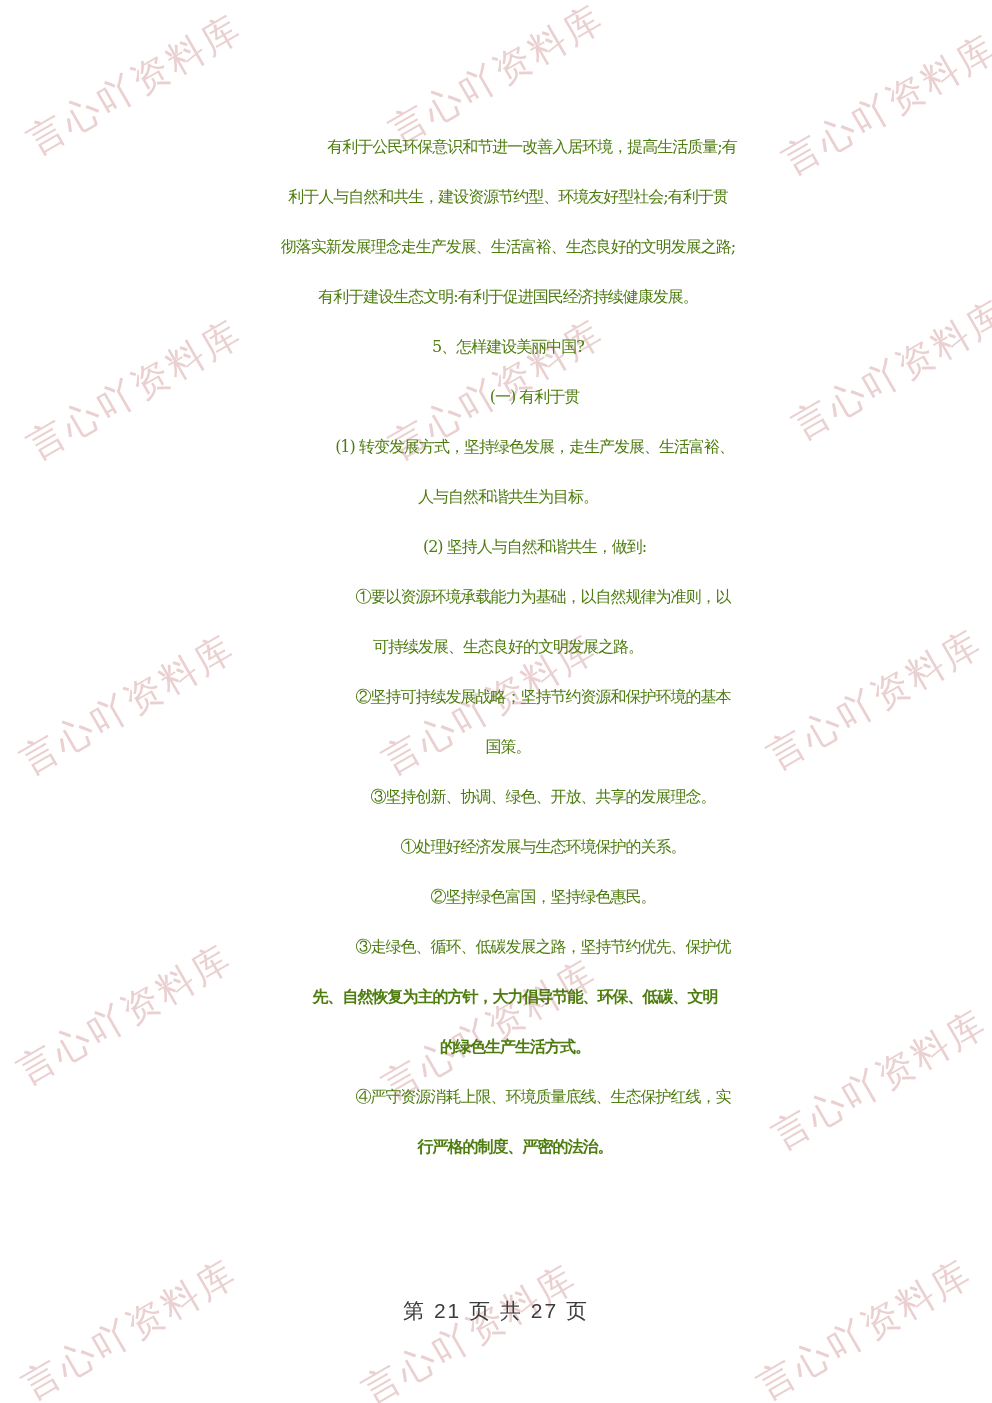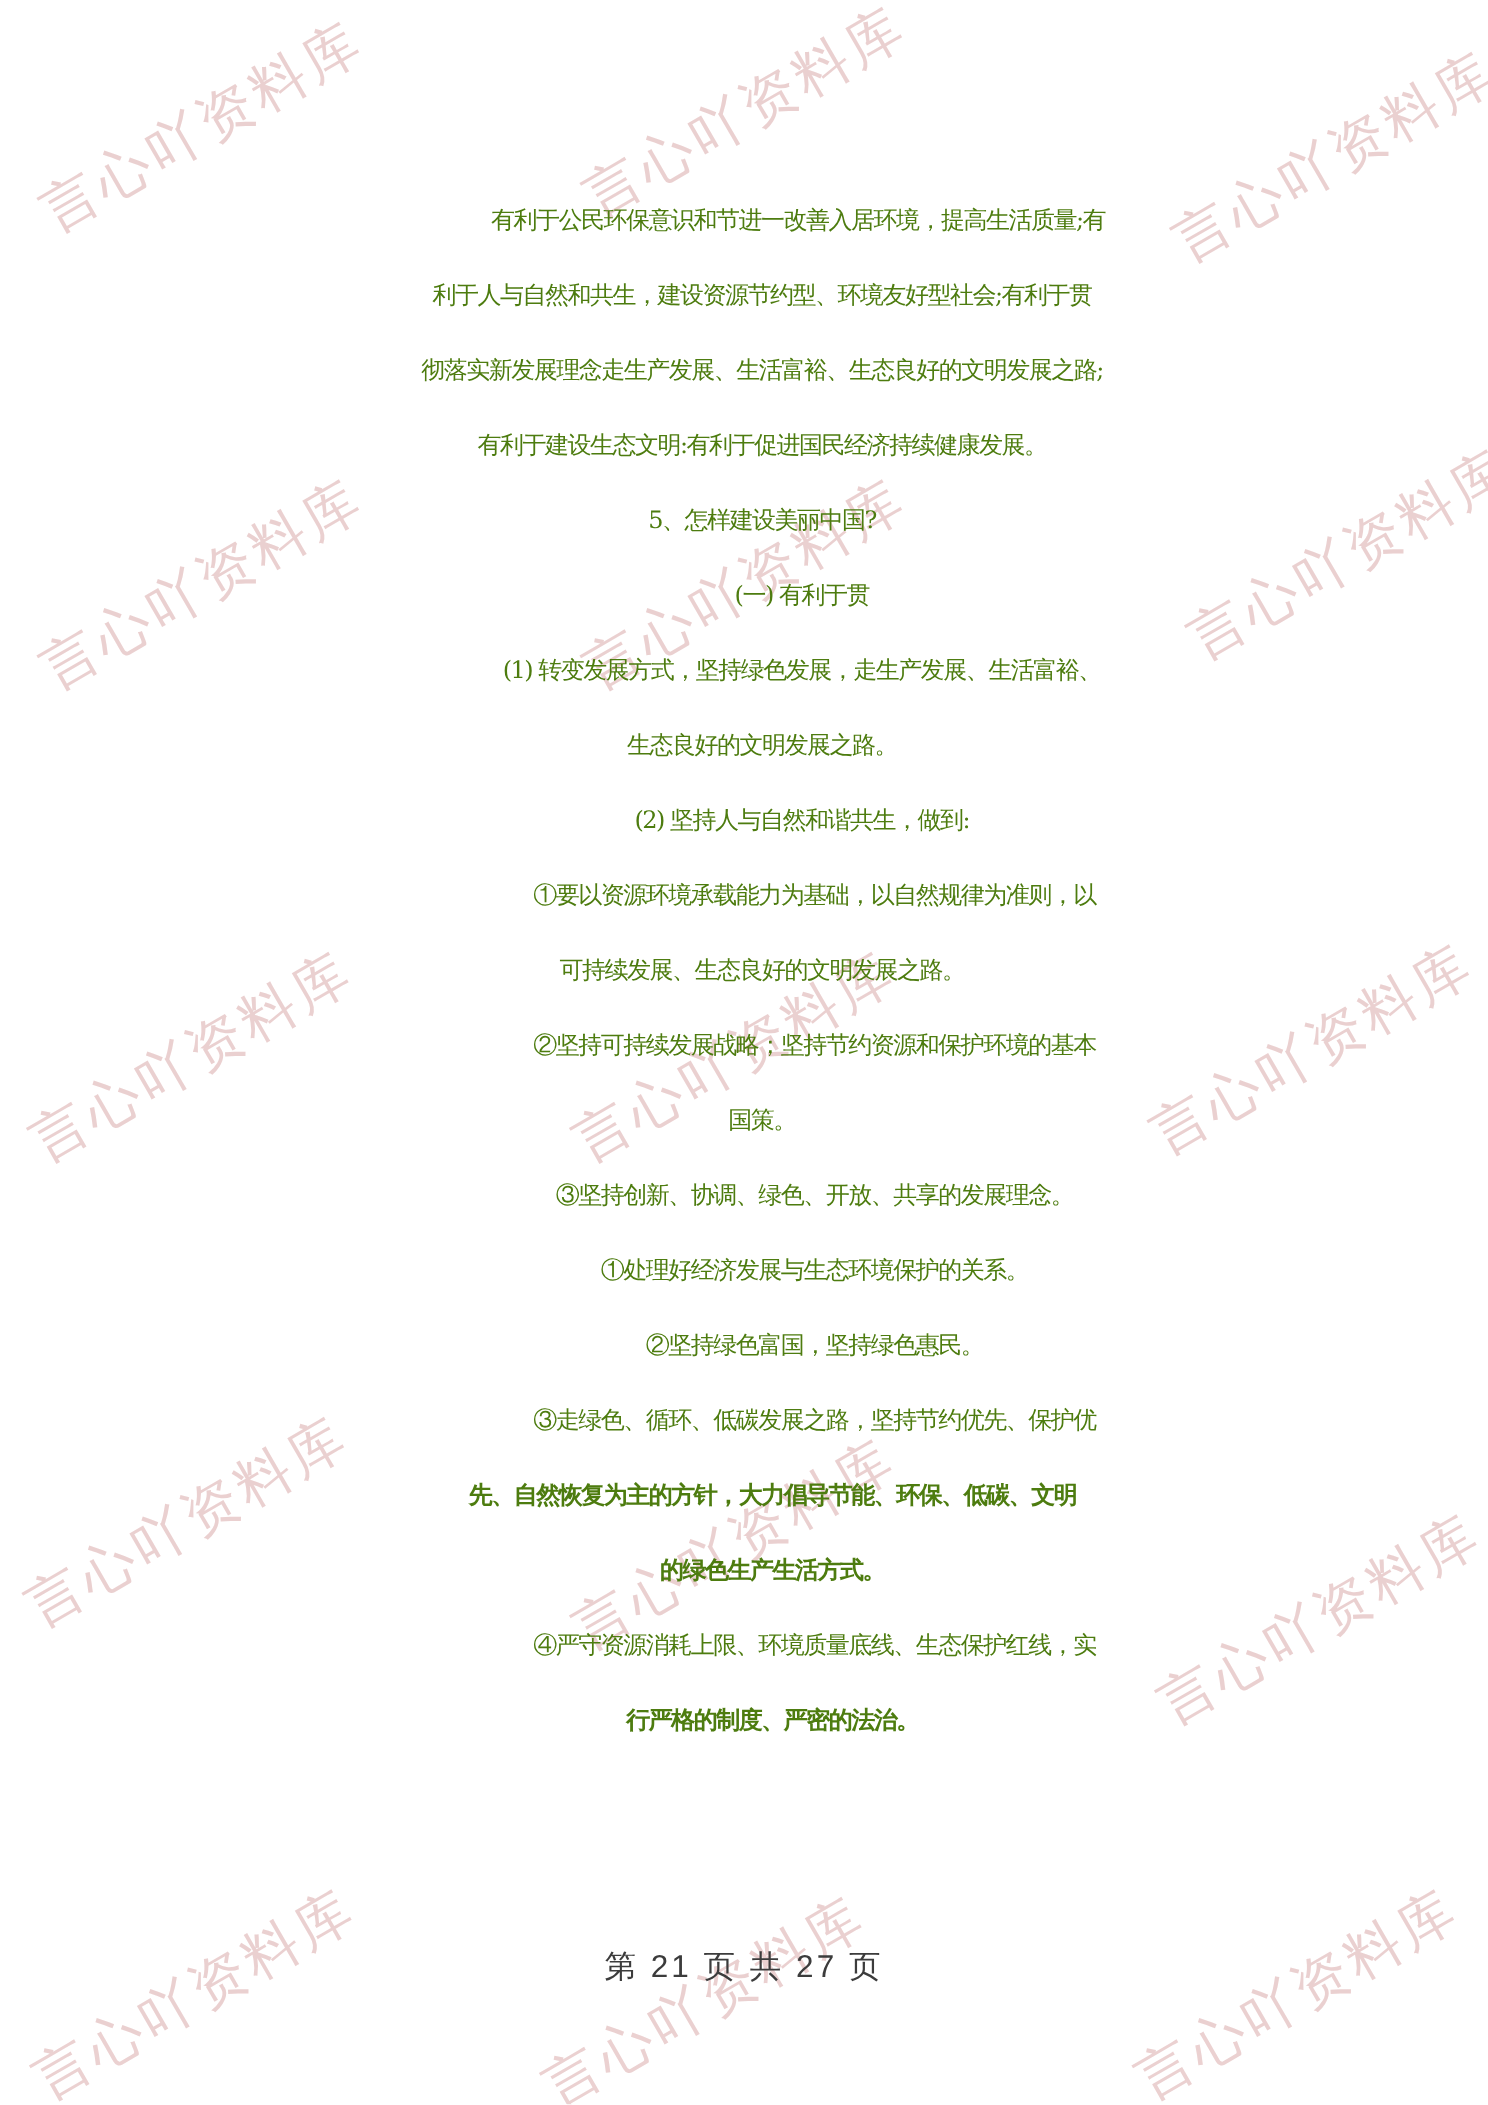--- a/index.html
+++ b/index.html
@@ -88,21 +88,21 @@
       <span class="watermark" style="left: 865px; top: 1330px; color: rgb(205, 140, 140);">言心吖资料库</span>
     </div>
   <div class="content" id="doc-lines">
       <div class="line ind-first">有利于公民环保意识和节进一改善入居环境，提高生活质量;有</div>
       <div class="line ind-cont">利于人与自然和共生，建设资源节约型、环境友好型社会;有利于贯</div>
       <div class="line ind-cont">彻落实新发展理念走生产发展、生活富裕、生态良好的文明发展之路;</div>
       <div class="line ind-cont">有利于建设生态文明:有利于促进国民经济持续健康发展。</div>
       <div class="line ind-flush">5、怎样建设美丽中国?</div>
       <div class="line ind-num">(一) 有利于贯</div>
       <div class="line ind-num">(1) 转变发展方式，坚持绿色发展，走生产发展、生活富裕、</div>
-      <div class="line ind-cont">生态良好的文明发展之路。</div>
+      <div class="line ind-cont">人与自然和谐共生为目标。</div>
       <div class="line ind-num">(2) 坚持人与自然和谐共生，做到:</div>
       <div class="line ind-circle">①要以资源环境承载能力为基础，以自然规律为准则，以</div>
       <div class="line ind-cont">可持续发展、生态良好的文明发展之路。</div>
       <div class="line ind-circle">②坚持可持续发展战略；坚持节约资源和保护环境的基本</div>
       <div class="line ind-cont">国策。</div>
       <div class="line ind-circle">③坚持创新、协调、绿色、开放、共享的发展理念。</div>
       <div class="line ind-circle">①处理好经济发展与生态环境保护的关系。</div>
       <div class="line ind-circle">②坚持绿色富国，坚持绿色惠民。</div>
       <div class="line ind-circle">③走绿色、循环、低碳发展之路，坚持节约优先、保护优</div>
       <div class="line ind-cont2">先、自然恢复为主的方针，大力倡导节能、环保、低碳、文明</div>

